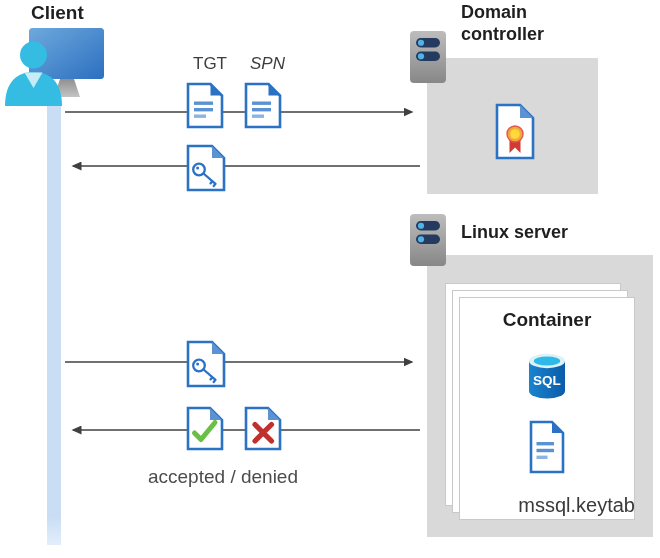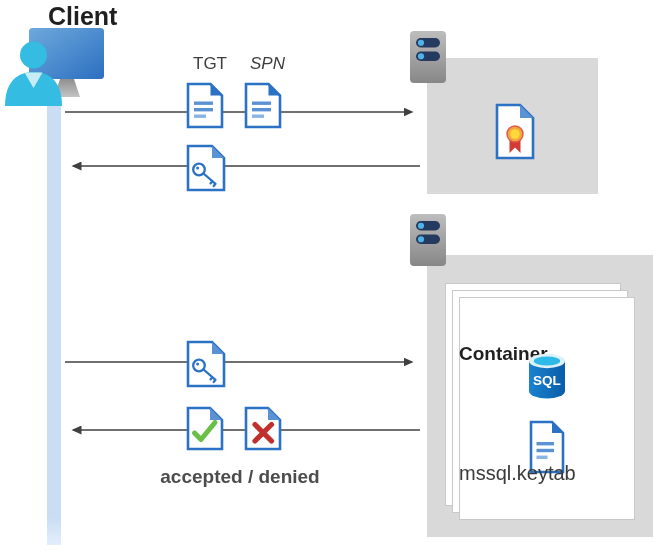--- a/index.html
+++ b/index.html
@@ -11,29 +11,29 @@
     --cert_ribbon_red:#d23b34; --label_dark:#1f1f1f; --text_gray:#4c4c4c;
     --card_border:#c9c9c9;
   }
   html,body{margin:0;padding:0;background:#fff;}
   .canvas{
     position:relative;width:660px;height:558px;overflow:hidden;background:#fff;
     font-family:"Liberation Sans","DejaVu Sans",sans-serif;color:var(--label_dark);
   }
   .abs{position:absolute;}
   .title{font-weight:700;color:var(--label_dark);}
-  .client-label{left:48px;top:2px;font-size:25px;}
+  .client-label{left:31px;top:2px;font-size:19px;}
   .dc-label{left:461px;top:1px;font-size:18px;line-height:1.24;white-space:pre-line;}
   .linux-label{left:461px;top:222px;font-size:18px;}
-  .container-label{left:459px;top:309px;width:176px;font-size:19px;margin-top:34px;}
-  .keytab-label{left:459px;top:462px;width:176px;text-align:left;font-size:20px;font-weight:400;color:#3a3a3a;}
+  .container-label{left:459px;top:309px;width:176px;text-align:center;font-size:19px;}
+  .keytab-label{left:459px;top:494px;width:176px;text-align:right;font-size:20px;font-weight:400;color:#3a3a3a;}
   .msg-label{font-size:17px;color:#3d3d3d;width:44px;text-align:right;top:54px;}
   .tgt-label{left:183px;}
   .spn-label{left:241px;font-style:italic;}
-  .accepted-label{left:148px;top:466px;width:184px;text-align:center;font-size:19px;color:var(--text_gray);font-weight:bold;}
+  .accepted-label{left:131px;top:466px;width:184px;text-align:center;font-size:19px;color:var(--text_gray);}
   .lifeline{
     left:47px;top:88px;width:14px;height:457px;
     background:linear-gradient(180deg,var(--lifeline_blue) 0%,var(--lifeline_blue) 94%,#e4eefb 100%);
   }
   .gray-box{background:var(--box_gray);}
   .dc-box{left:427px;top:58px;width:171px;height:136px;}
   .linux-box{left:427px;top:255px;width:226px;height:282px;}
   .card{width:176px;height:223px;background:#fff;border:1px solid var(--card_border);box-sizing:border-box;}
   .card-back{left:445px;top:283px;}
   .card-mid{left:452px;top:290px;}
@@ -162,36 +162,39 @@
 
   <div class="abs accepted-label">accepted / denied</div>
 
   <svg class="abs" style="left:409px;top:30px" width="38" height="54" viewBox="0 0 38 54">
     <rect x="1" y="1" width="36" height="52" rx="4" fill="url(#servGrad)"></rect>
     <rect class="pill" x="7" y="8" width="24" height="9.5" rx="4.75"></rect>
     <circle class="pill-dot" cx="12" cy="12.75" r="3.1"></circle>
     <rect class="pill" x="7" y="21.5" width="24" height="9.5" rx="4.75"></rect>
     <circle class="pill-dot" cx="12" cy="26.25" r="3.1"></circle>
   </svg>
+  <div class="abs title dc-label">Domain
+controller</div>
 
   <svg class="abs" style="left:494px;top:103px" width="42" height="57" viewBox="0 0 42 57">
     <path class="doc-outline" d="M3 2 H26 L39 15 V55 H3 Z"></path>
     <path class="doc-fold-lt" d="M26 2 L39 15 L26 15 Z"></path>
     <path class="cert-ribbon" d="M15.5 36 V50 L21 44.6 L26.5 50 V36 Z"></path>
     <circle class="cert-ring" cx="21" cy="31" r="8"></circle>
     <circle class="cert-center" cx="21" cy="31" r="4.8"></circle>
   </svg>
 
   <svg class="abs" style="left:409px;top:213px" width="38" height="54" viewBox="0 0 38 54">
     <rect x="1" y="1" width="36" height="52" rx="4" fill="url(#servGrad)"></rect>
     <rect class="pill" x="7" y="8" width="24" height="9.5" rx="4.75"></rect>
     <circle class="pill-dot" cx="12" cy="12.75" r="3.1"></circle>
     <rect class="pill" x="7" y="21.5" width="24" height="9.5" rx="4.75"></rect>
     <circle class="pill-dot" cx="12" cy="26.25" r="3.1"></circle>
   </svg>
+  <div class="abs title linux-label">Linux server</div>
 
   <div class="abs title container-label">Container</div>
 
   <svg class="abs" style="left:526px;top:352px" width="42" height="48" viewBox="0 0 42 48">
     <path d="M3 9 V39 A18 7.5 0 0 0 39 39 V9 Z" fill="url(#sqlGrad)"></path>
     <ellipse cx="21" cy="9" rx="18" ry="7.2" fill="#ddf1f9"></ellipse>
     <ellipse cx="21" cy="9" rx="13.2" ry="4.6" fill="var(--sql_top_cyan)"></ellipse>
     <text class="sql-text" x="21" y="33" text-anchor="middle">SQL</text>
   </svg>
 

